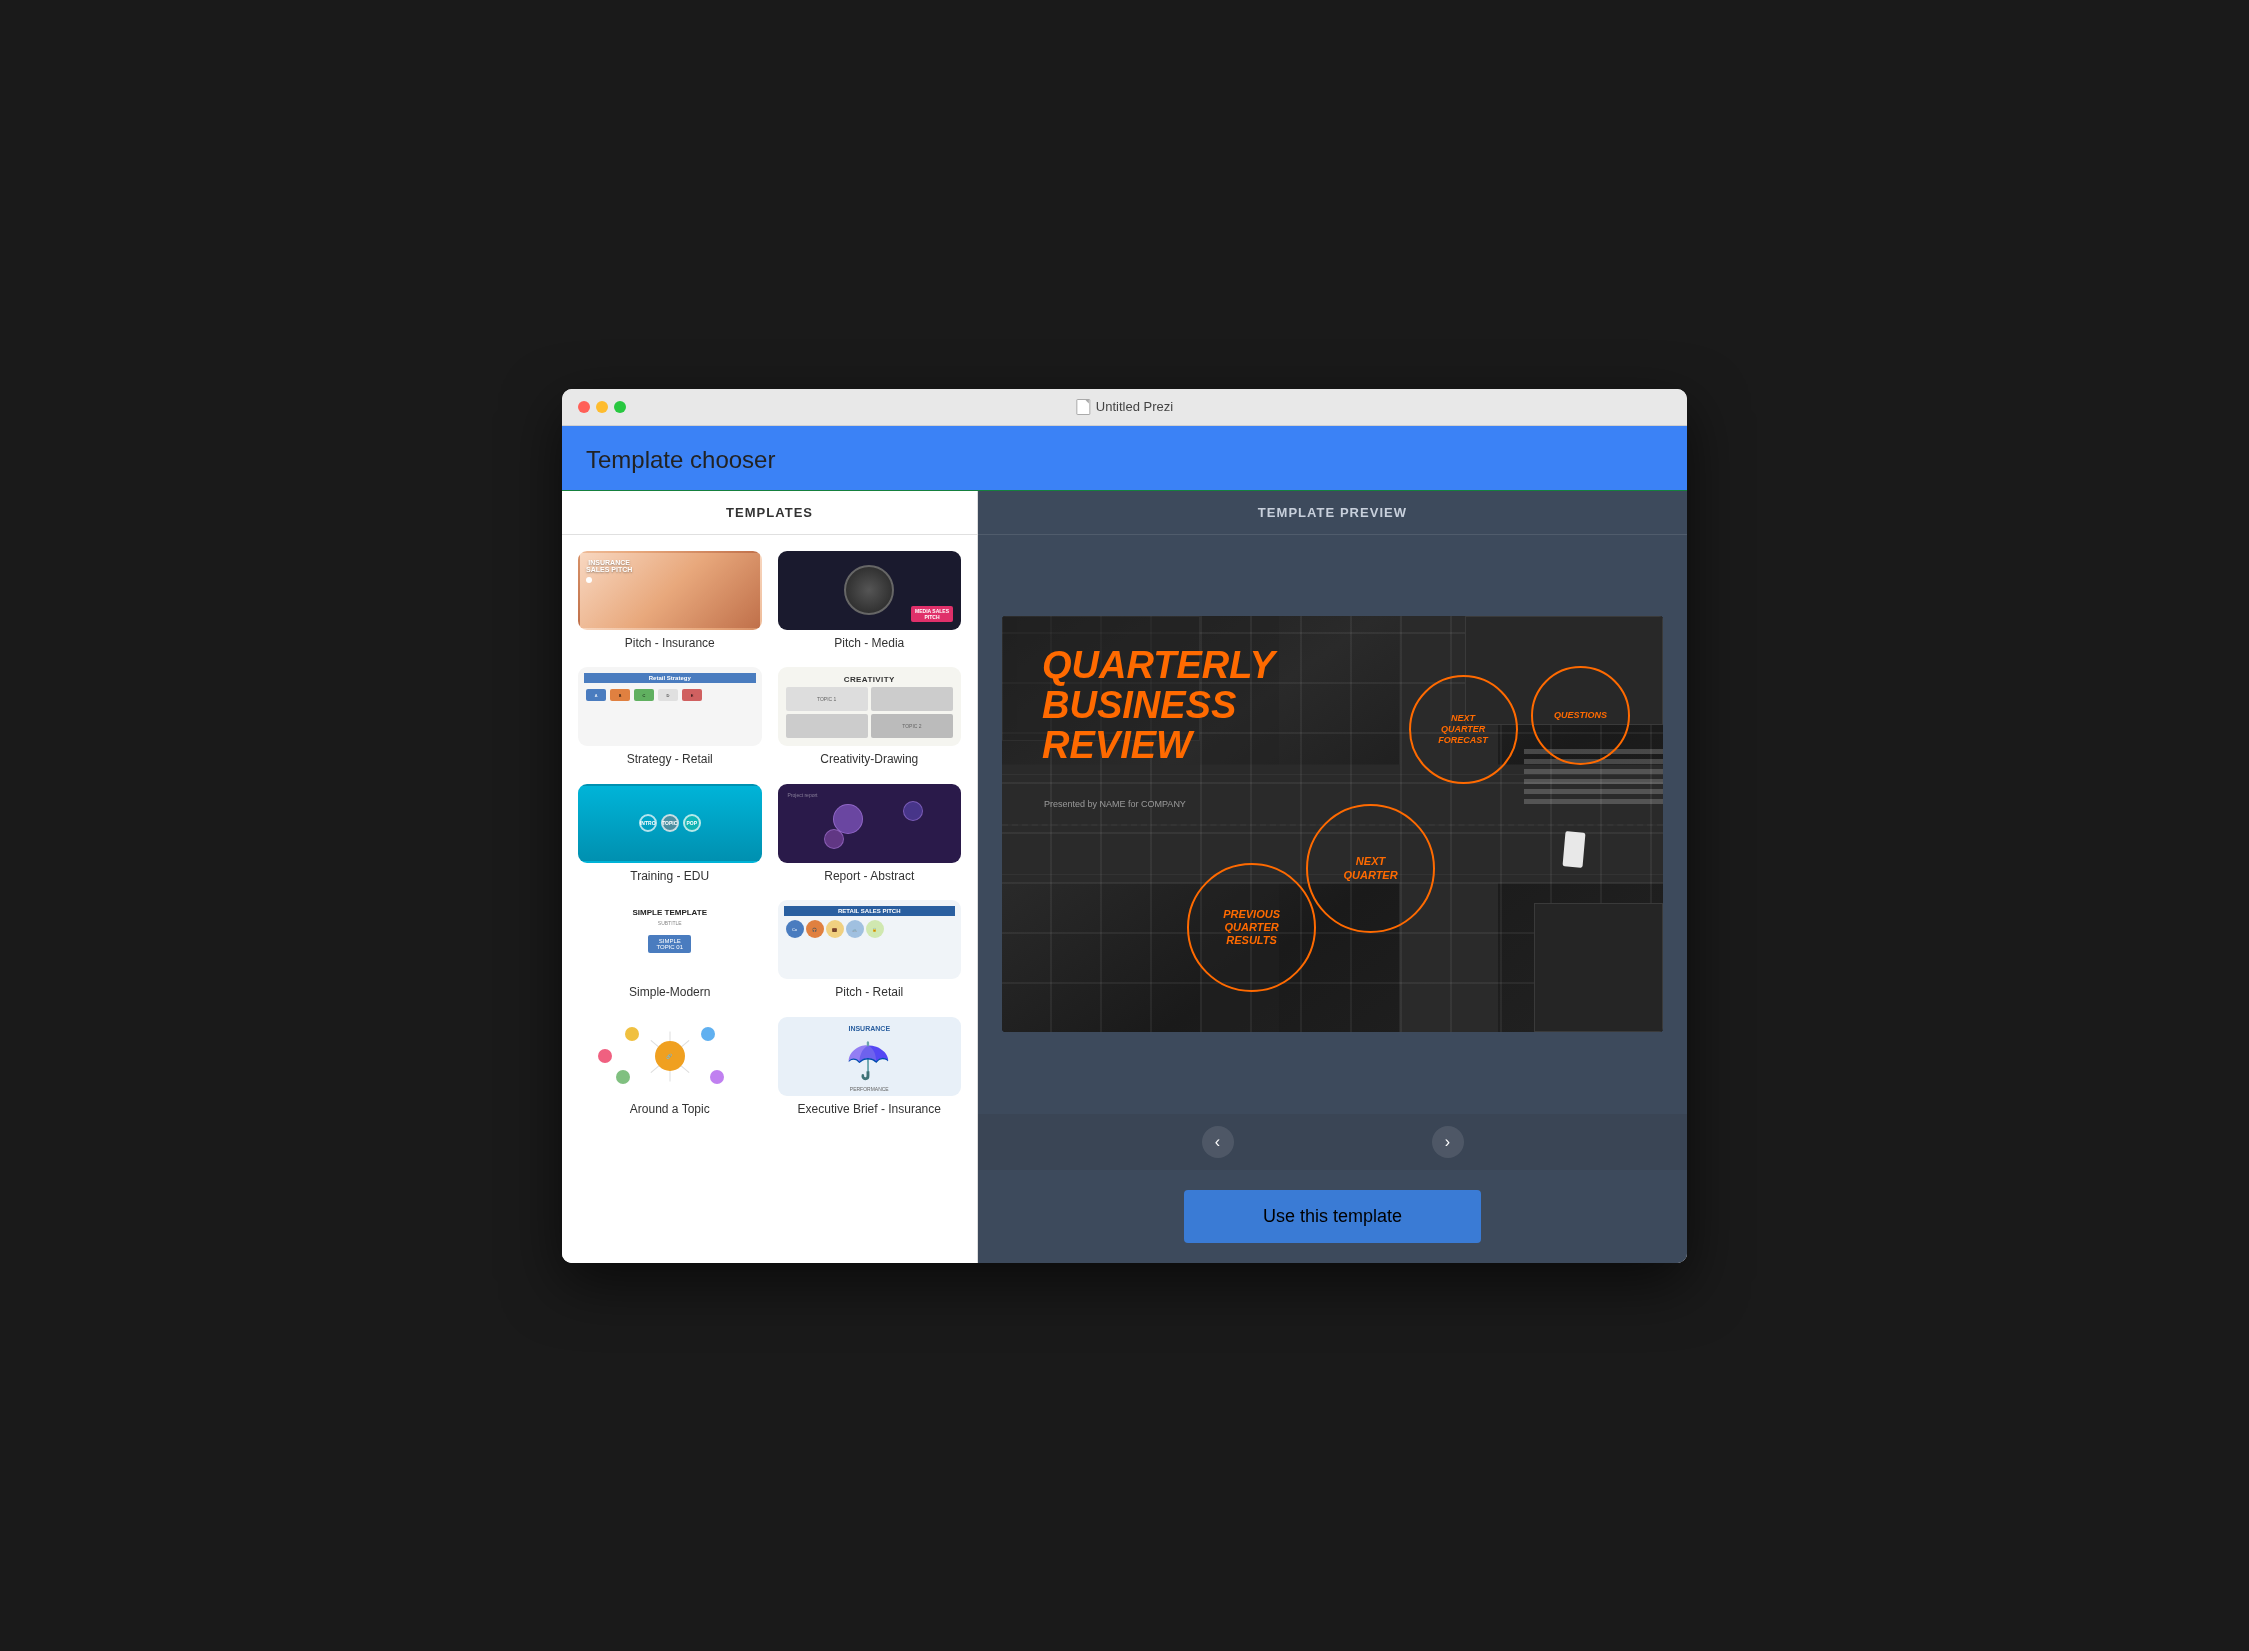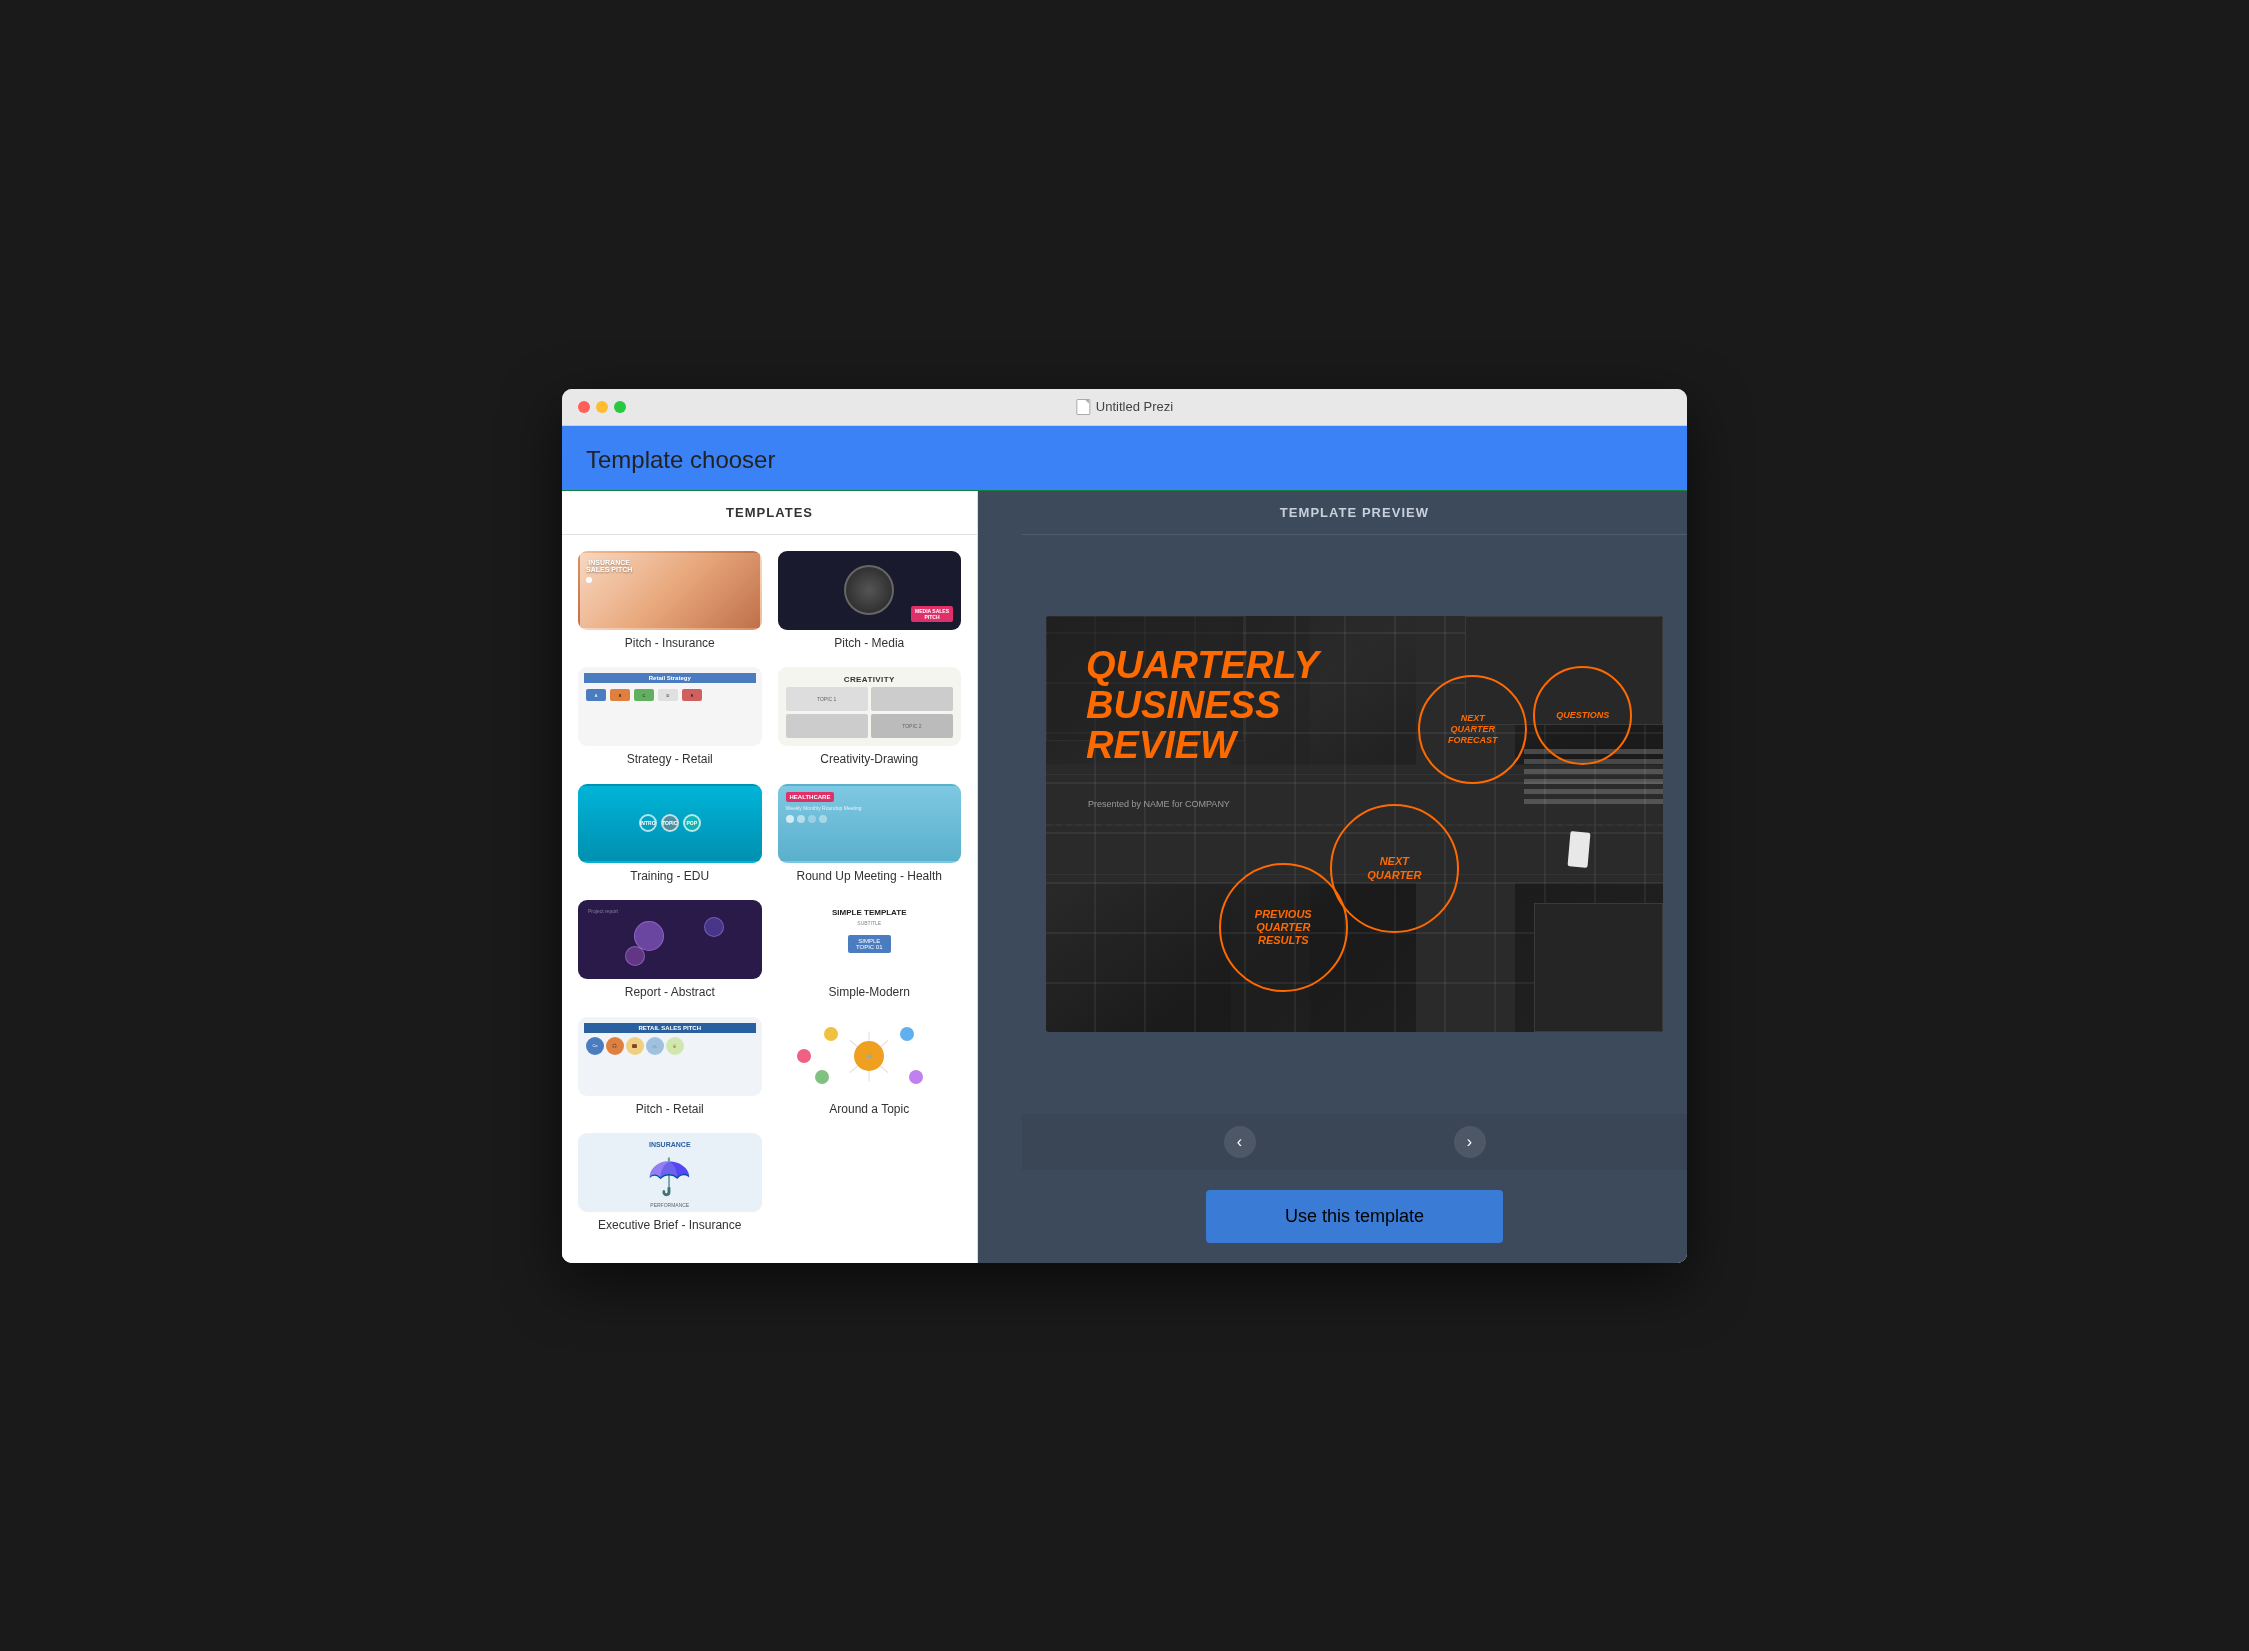--- a/index.html
+++ b/index.html
@@ -364,21 +364,20 @@
       justify-content: center;
       gap: 4px;
     }
 
     
     .preview-panel {
       flex: 1;
       background: #3d4a5c;
       display: flex;
       flex-direction: column;
-      padding-left: 44px;
     }
 
     .preview-header {
       text-align: center;
       padding: 14px;
       font-size: 13px;
       font-weight: 700;
       letter-spacing: 0.08em;
       color: #c8d0dc;
       border-bottom: 1px solid rgba(255,255,255,0.1);
@@ -673,33 +672,20 @@
 
           <div class="template-item">
             <div class="template-thumb thumb-edu">
               <div class="edu-circle">INTRO</div>
               <div class="edu-circle" style="background:rgba(255,100,80,0.3);">TOPIC</div>
               <div class="edu-circle" style="background:rgba(80,255,120,0.2);">POP</div>
             </div>
             <div class="template-label">Training - EDU</div>
           </div>
 
-          <div class="template-item">
-            <div class="template-thumb thumb-health">
-              <div class="health-title">HEALTHCARE</div>
-              <div style="font-size:5px;color:rgba(255,255,255,0.8);margin-bottom:4px;">Weekly Monthly Roundup Meeting</div>
-              <div class="health-dots">
-                <div class="health-dot"></div>
-                <div class="health-dot" style="background:rgba(255,255,255,0.5);"></div>
-                <div class="health-dot" style="background:rgba(255,255,255,0.3);"></div>
-                <div class="health-dot" style="background:rgba(255,255,255,0.4);"></div>
-              </div>
-            </div>
-            <div class="template-label">Round Up Meeting - Health</div>
-          </div>
 
           <div class="template-item">
             <div class="template-thumb thumb-abstract">
               <div style="position:relative;width:100%;height:100%;display:flex;align-items:center;justify-content:center;">
                 <div style="font-size:5px;color:rgba(255,255,255,0.4);position:absolute;top:6px;left:8px;">Project report</div>
                 <div class="abstract-circle large" style="position:absolute;left:30%;top:25%;"></div>
                 <div class="abstract-circle" style="position:absolute;right:20%;top:20%;background:rgba(100,80,200,0.5);"></div>
                 <div class="abstract-circle" style="position:absolute;left:25%;bottom:15%;background:rgba(180,100,220,0.4);"></div>
               </div>
             </div>

